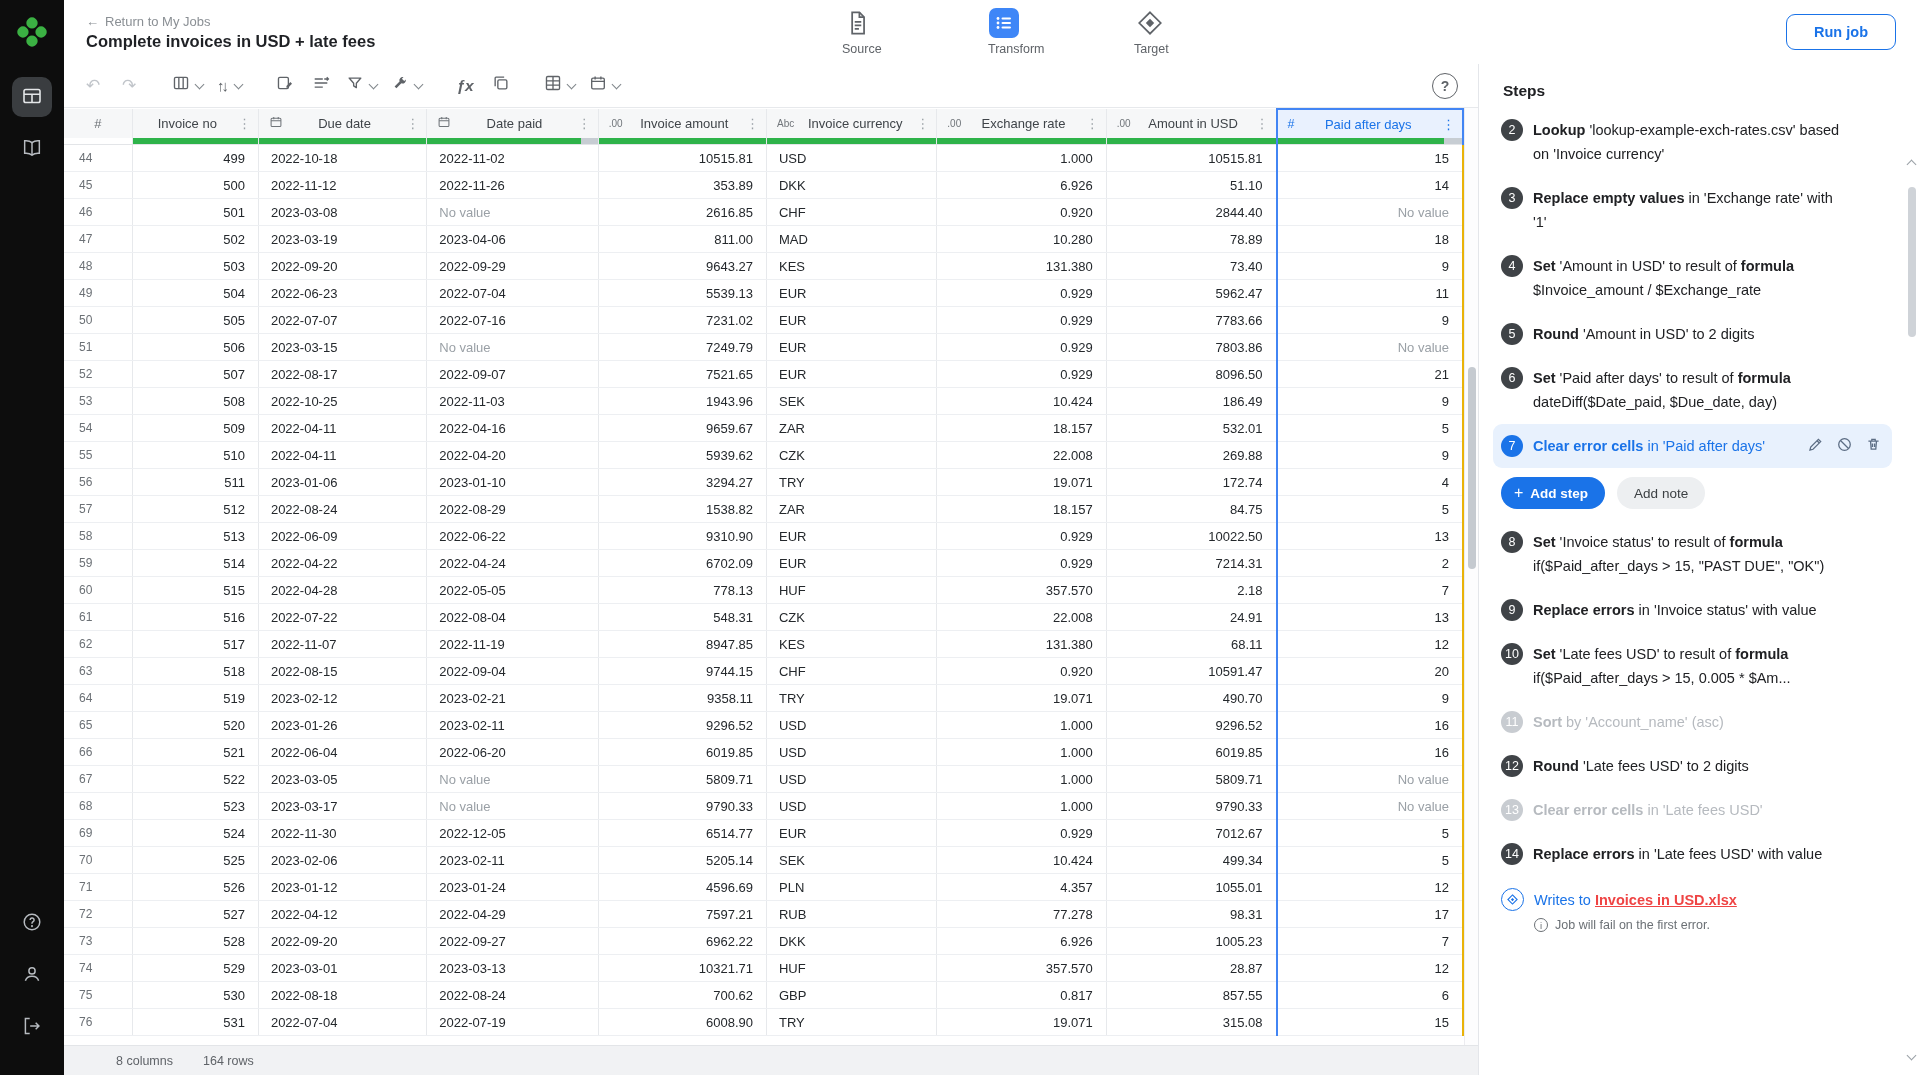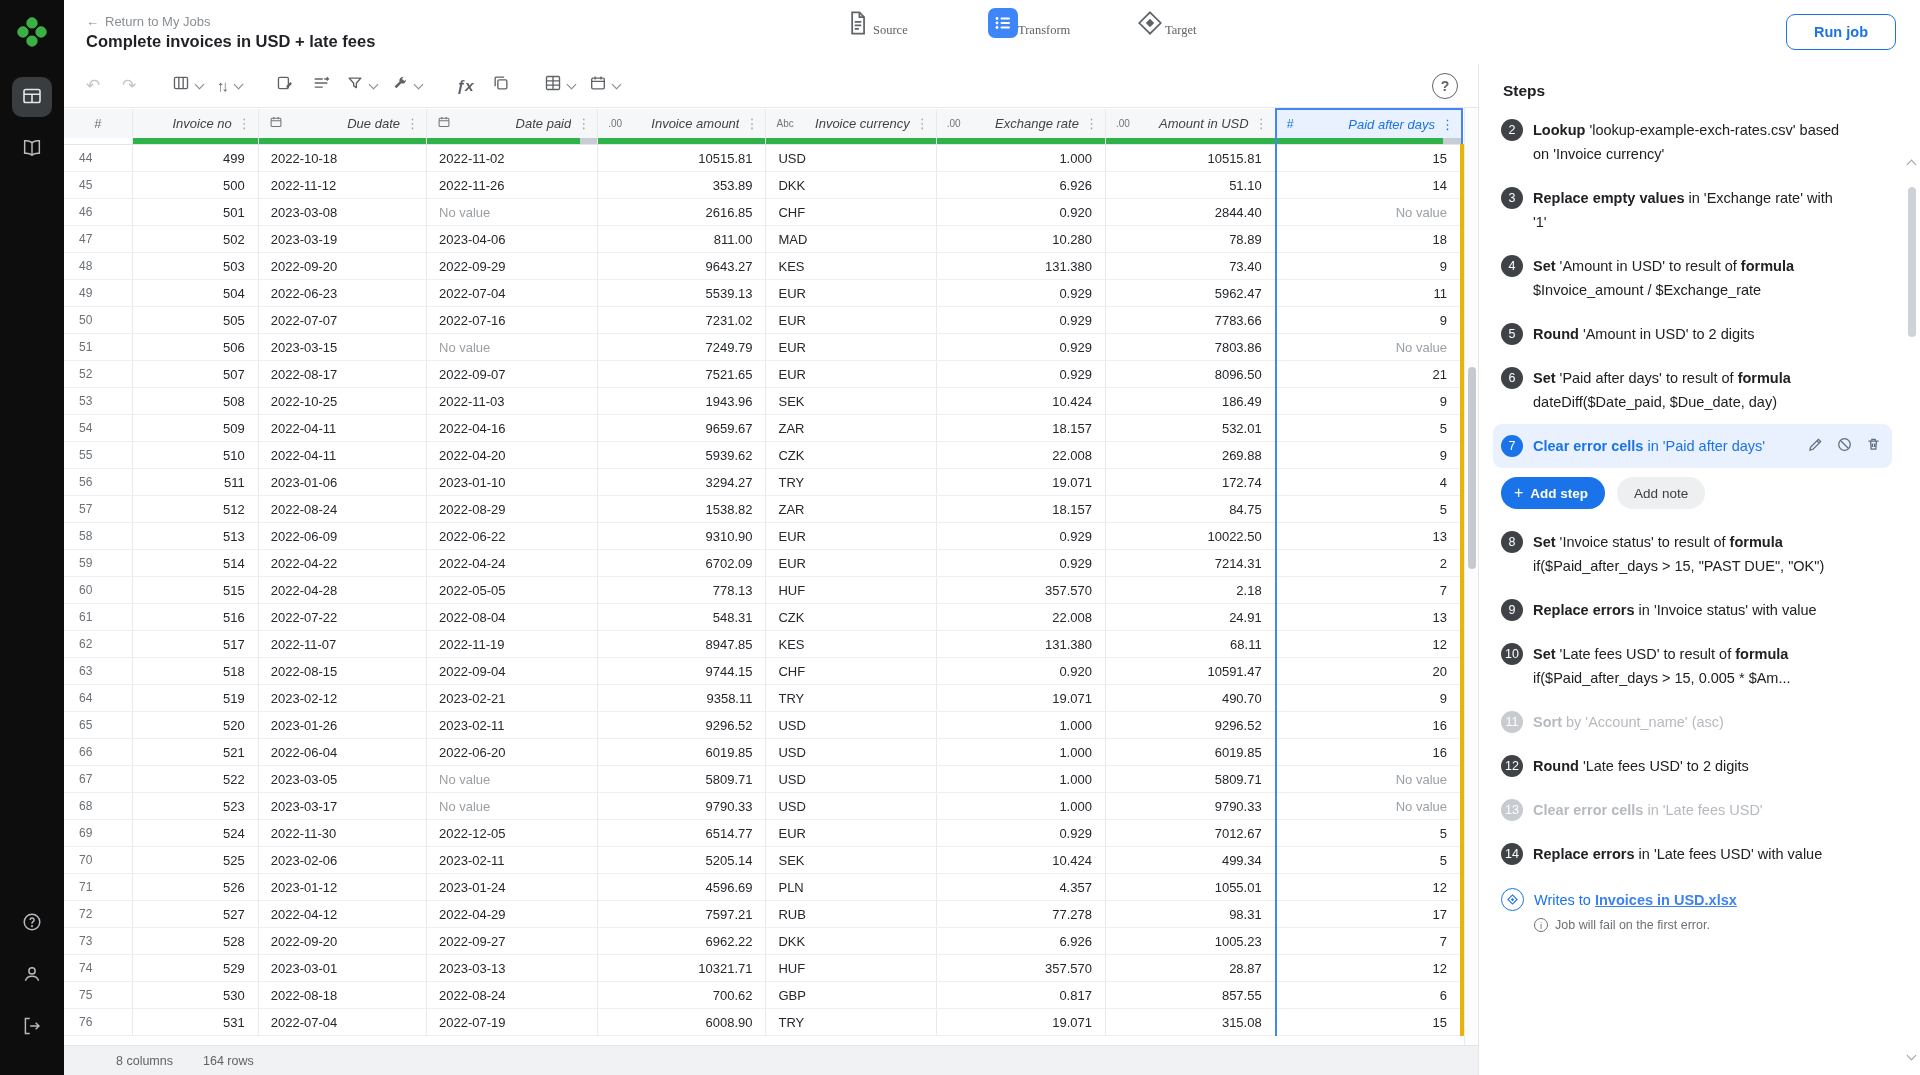--- a/index.html
+++ b/index.html
@@ -17,21 +17,21 @@
   .side-spacer { flex: 1; }
 
   
   .shell { flex: 1; display: flex; flex-direction: column; min-width: 0; }
   .topbar { height: 64px; flex: none; display: flex; align-items: center; padding: 0 24px 0 22px; position: relative; }
   .topbar-left { display: flex; flex-direction: column; gap: 3px; }
   .back-link { font-size: 13px; color: #8a8f94; text-decoration: none; display: flex; align-items: center; gap: 6px; }
   .doc-title { font-size: 16.5px; font-weight: 700; color: #1f2125; }
   .stepper { position: absolute; left: calc(50% + 32px); top: 7px; transform: translateX(-50%);
     display: flex; gap: 74px; }
-  .step-item { width: 72px; display: flex; align-items: flex-end; cursor: pointer; font-family: Liberation Serif, serif; }
+  .step-item { width: 72px; display: flex; flex-direction: column; align-items: flex-start; cursor: pointer; }
   .step-item .ic { width: 31px; height: 31px; display: flex; align-items: center; justify-content: center; }
   .step-item .lbl { font-size: 12.5px; color: #5f6368; margin-top: 4px; }
   .run-btn { margin-left: auto; background: #fff; color: #1a73e8; border: 1.5px solid #1a73e8;
     border-radius: 9px; padding: 9px 27px; font-size: 14.5px; font-weight: 600; cursor: pointer; }
 
   .content-row { flex: 1; display: flex; min-height: 0; }
   .main { flex: 1; min-width: 0; display: flex; flex-direction: column; }
 
   
   .toolbar { height: 44px; flex: none; display: flex; align-items: center; padding: 0 20px 0 12px;
@@ -50,35 +50,35 @@
     color: #5f6368; font-size: 14px; font-weight: 700; display: flex; align-items: center; justify-content: center; cursor: pointer; }
 
   
   .table-zone { flex: 1; min-height: 0; position: relative; overflow: hidden; }
   table { border-collapse: collapse; table-layout: fixed; width: calc(100% - 14px); }
   th, td { border-right: 1px solid #e7e9ec; white-space: nowrap; overflow: hidden; }
   th { height: 29px; background: #f6f7f8; font-weight: 400; padding: 0; }
   .hwrap { display: flex; align-items: center; gap: 6px; height: 100%; padding: 0 7px 0 10px;
     font-size: 13px; color: #3f4449; }
   .hwrap.gut { justify-content: center; color: #6b7075; padding: 0; }
-  .hlabel { flex: 1; text-align: right; overflow: hidden; font-style: italic; }
+  .hlabel { flex: 1; text-align: center; overflow: hidden; }
   .badge { font-size: 10px; color: #70757a; flex: none; }
   .badge.big { font-size: 12.5px; }
   .hmenu { color: #9aa0a6; font-size: 13px; cursor: pointer; }
   .hcell { cursor: pointer; }
   .hcell.sel { background: #e9f1fe; border-top: 2px solid #4285f4; border-left: 2px solid #4285f4; border-right: 2px solid #4285f4; }
   .hcell.sel .hlabel, .hcell.sel .badge, .hcell.sel .hmenu { color: #1a73e8; }
   .bar-row td { height: 6px; padding: 0; border-bottom: 1px solid #e3e5e8; }
   .bar-row td.sel { border-left: 2px solid #4285f4; border-right: 2px solid #4285f4; }
   .qbar { height: 6px; background: #c7cdd3; }
   .qfill { height: 100%; background: #2eb34a; }
   tbody td { height: 27px; font-size: 13px; color: #24282c; padding: 0 12px; border-bottom: 1px solid #edeff2; }
   tbody td.r { text-align: right; padding-right: 13px; }
   tbody td.l { text-align: left; }
-  tbody td.sel { border-left: 2px solid #4285f4; border-right: 4px solid #eab308; }
+  tbody td.sel { border-left: 2px solid #4285f4; border-right: 2px solid #eab308; }
   tbody td.gutter { color: #6b7075; font-size: 12px; text-align: left; padding-left: 15px; background: #fff; }
   .novalue { color: #9aa0a6; }
   .vtrack { position: absolute; top: 0; right: 0; bottom: 0; width: 14px; background: #fdfdfe; border-left: 1px solid #ececf0; }
   .vthumb { position: absolute; left: 3px; width: 8px; top: 259px; height: 202px; background: #c5cad0; border-radius: 4px; }
 
   .statusbar { height: 30px; flex: none; background: #f1f2f4; border-top: 1px solid #e3e5e8;
     display: flex; align-items: center; gap: 30px; padding-left: 52px; font-size: 12.5px; color: #5f6368; }
 
   
   .steps-panel { width: 442px; flex: none; border-left: 1px solid #e4e6ea; position: relative;
@@ -101,21 +101,21 @@
   .add-row { display: flex; gap: 12px; padding: 9px 0 11px 22px; }
   .add-step { background: #1a73e8; color: #fff; border: none; border-radius: 17px; padding: 8px 17px 8px 13px;
     font-size: 13.5px; font-weight: 600; display: flex; align-items: center; gap: 7px; cursor: pointer; }
   .add-step .plus { font-size: 16px; font-weight: 400; line-height: 1; }
   .add-note { background: #edeff1; color: #3c4043; border: none; border-radius: 17px; padding: 8px 17px;
     font-size: 13.5px; cursor: pointer; }
   .writes-row { display: flex; align-items: center; gap: 10px; padding: 12px 24px 2px 22px;
     color: #1a73e8; font-size: 14.5px; cursor: pointer; }
   .target-badge { width: 23px; height: 23px; border-radius: 50%; border: 1.7px solid #1a73e8; flex: none;
     display: flex; align-items: center; justify-content: center; }
-  .file-link { color: #3b82f6; font-weight: 700; text-decoration: underline; margin-top: 8px; }
+  .file-link { color: #ef4444; font-weight: 700; text-decoration: underline; margin-top: 8px; }
   .warn-row { display: flex; align-items: center; gap: 7px; padding: 5px 24px 0 55px; color: #6b7075; font-size: 12.5px; }
   .info-icon { width: 14px; height: 14px; border: 1.2px solid #6b7075; border-radius: 50%; flex: none;
     font-size: 9.5px; display: inline-flex; align-items: center; justify-content: center; }
   .panel-scroll { position: absolute; right: 3px; top: 105px; bottom: 16px; width: 10px; }
   .pthumb { position: absolute; top: 18px; right: 1px; width: 8px; height: 150px; background: #cfd3d8; border-radius: 4px; }
   .pchev { position: absolute; right: 2px; width: 7px; height: 7px; border-right: 1.5px solid #9aa0a6; border-bottom: 1.5px solid #9aa0a6; }
   .pchev.up { top: -8px; transform: rotate(-135deg); }
   .pchev.down { bottom: 0; transform: rotate(45deg); }
 </style>
 </head>

